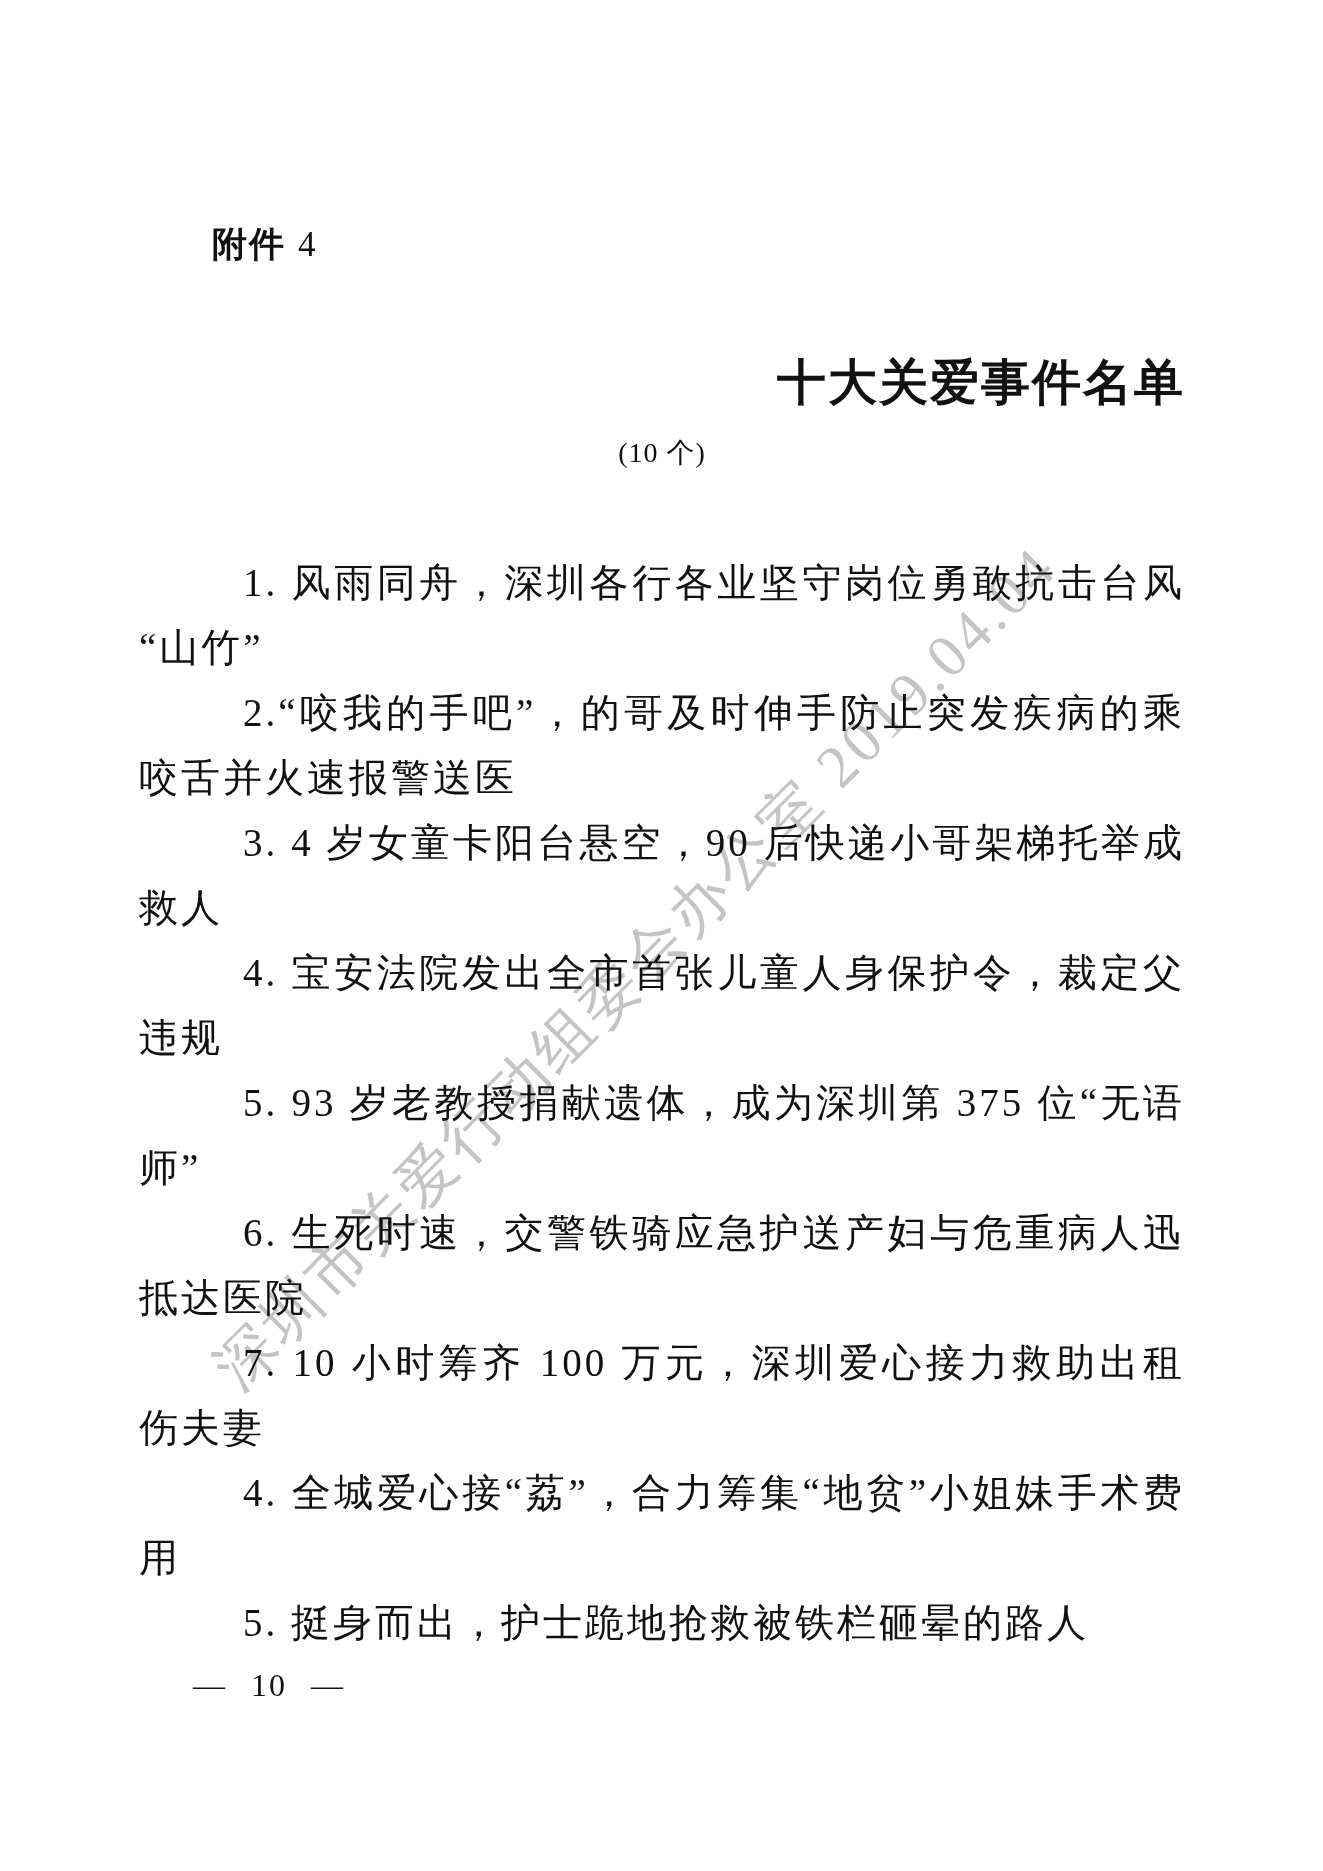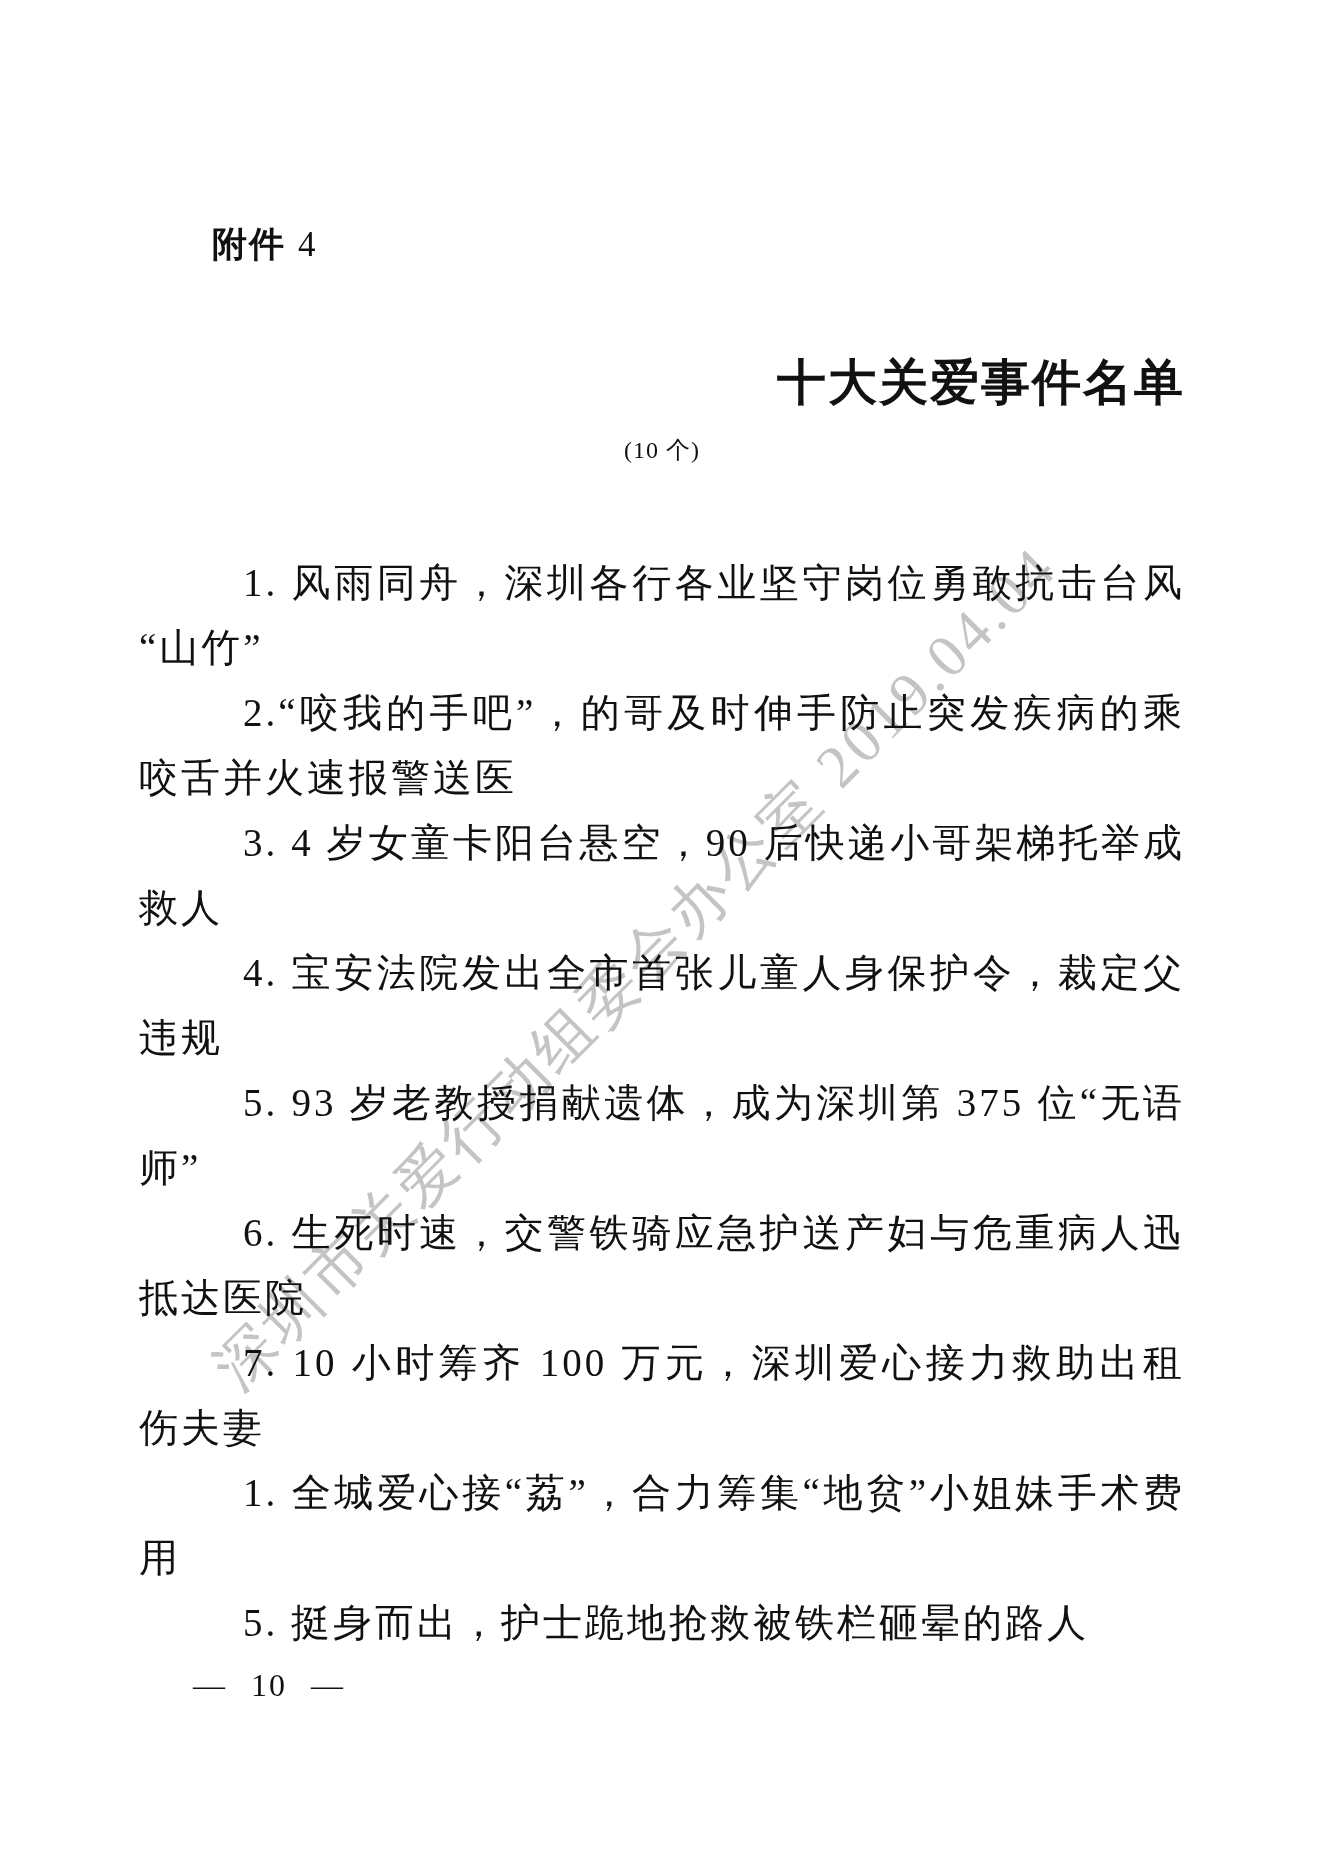--- a/index.html
+++ b/index.html
@@ -67,21 +67,21 @@
     font-weight: 700;
     letter-spacing: 2px;
     font-family: "Liberation Serif", serif;
   }
   .doc-subtitle {
     position: absolute;
     left: 139px;
     top: 434px;
     width: 1046px;
     text-align: center;
-    font-size: 24px;
+    font-size: 28px;
     font-weight: 400;
     letter-spacing: 1px;
   }
   .event-list {
     position: absolute;
     left: 139px;
     top: 550px;
     width: 1046px;
   }
   .line {
@@ -139,21 +139,21 @@
         <div class="line first justify">3. 4 岁女童卡阳台悬空，90 后快递小哥架梯托举成功</div>
         <div class="line">救人</div>
         <div class="line first justify">4. 宝安法院发出全市首张儿童人身保护令，裁定父母</div>
         <div class="line">违规</div>
         <div class="line first justify">5. 93 岁老教授捐献遗体，成为深圳第 375 位“无语体</div>
         <div class="line">师”</div>
         <div class="line first justify">6. 生死时速，交警铁骑应急护送产妇与危重病人迅速</div>
         <div class="line">抵达医院</div>
         <div class="line first justify">7. 10 小时筹齐 100 万元，深圳爱心接力救助出租屋烧</div>
         <div class="line">伤夫妻</div>
-        <div class="line first justify">1. 全城爱心接“荔”，合力筹集“地贫”小姐妹手术费</div>
+        <div class="line first justify">4. 全城爱心接“荔”，合力筹集“地贫”小姐妹手术费</div>
         <div class="line">用</div>
         <div class="line first">5. 挺身而出，护士跪地抢救被铁栏砸晕的路人</div>
       </div>
 
     <div class="page-number">— 10 —</div>
 
   </div>
 </div>
 
 </body></html>

